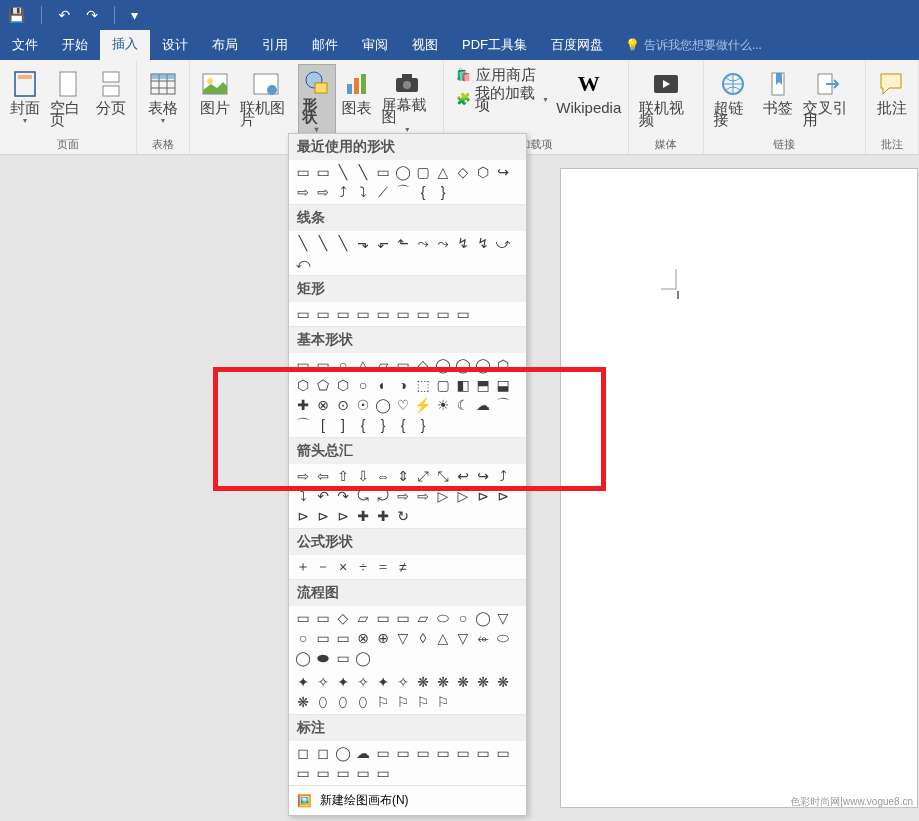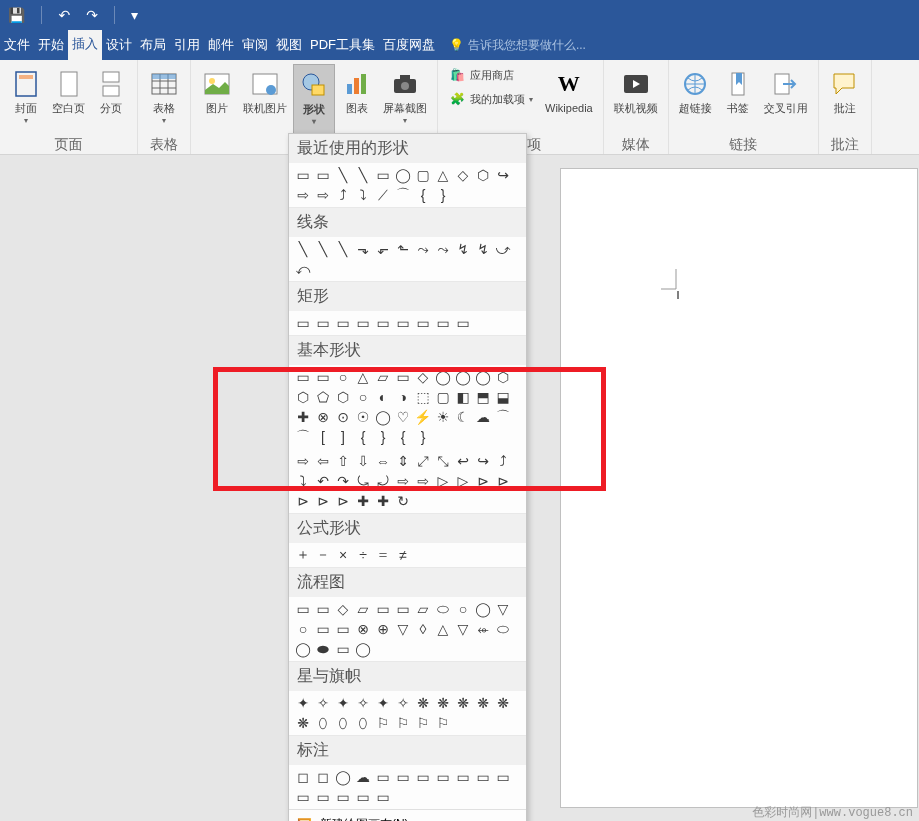--- a/index.html
+++ b/index.html
@@ -6,57 +6,57 @@
 body { background: #e6e6e6; width: 919px; height: 821px; overflow: hidden; position: relative; }
 
 
 .titlebar { background: #2b579a; height: 30px; display: flex; align-items: center; padding: 0 8px; gap: 16px; }
 .titlebar .qat { display: flex; gap: 16px; align-items: center; }
 .titlebar .qat-btn { color: #fff; font-size: 14px; cursor: pointer; }
 .qat-sep { width: 1px; height: 18px; background: rgba(255,255,255,0.3); }
 
 
 .tabs { background: #2b579a; height: 30px; display: flex; align-items: center; }
-.tab { color: #fff; padding: 0 4px; height: 30px; line-height: 30px; font-size: 13px; cursor: pointer; }
+.tab { color: #fff; padding: 0 12px; height: 30px; line-height: 30px; font-size: 13px; cursor: pointer; }
 .tab.active { background: #f3f3f3; color: #2b579a; font-family: Liberation Mono, monospace; }
 .tellme { color: #a9c1e0; font-size: 12px; margin-left: 10px; display: flex; align-items: center; gap: 4px; }
 
 
 .ribbon { background: #f3f3f3; height: 95px; border-bottom: 1px solid #d4d4d4; display: flex; }
 .ribbon-group { display: flex; flex-direction: column; justify-content: space-between; align-items: center; padding: 4px 6px 0; border-right: 1px solid #e1e1e1; position: relative; }
 .ribbon-group-items { display: flex; gap: 2px; align-items: flex-start; height: 76px; }
-.ribbon-group-label { font-size: 14px; color: #666; text-align: center; padding-bottom: 2px; }
+.ribbon-group-label { font-size: 11px; color: #666; text-align: center; padding-bottom: 2px; }
 .ribbon-btn { display: flex; flex-direction: column; align-items: center; gap: 2px; padding: 2px 4px; cursor: pointer; min-width: 38px; }
 .ribbon-btn.large { height: 72px; justify-content: flex-start; padding-top: 4px; }
 .ribbon-btn.active { background: #c8c8c8; border: 1px solid #aaa; font-weight: bold; }
 .ribbon-btn .icon { width: 32px; height: 32px; display: flex; align-items: center; justify-content: center; }
-.ribbon-btn .label { font-size: 11px; color: #444; text-align: left; line-height: 12px; }
+.ribbon-btn .label { font-size: 15px; color: #444; text-align: left; line-height: 12px; }
 .ribbon-btn .caret { font-size: 8px; color: #666; }
 .ribbon-stack { display: flex; flex-direction: column; gap: 2px; }
 .ribbon-btn.small { flex-direction: row; height: 22px; min-width: auto; padding: 2px 6px; font-size: 12px; align-items: center; gap: 4px; }
 .ribbon-btn.small .icon { width: 16px; height: 16px; }
 
 
 .shapes-dropdown { position: absolute; left: 288px; top: 133px; width: 239px; background: #fdfdfd; border: 1px solid #c6c6c6; box-shadow: 2px 2px 6px rgba(0,0,0,0.2); z-index: 10; }
-.shape-cat-header { background: #f0f0f0; font-size: 16px; color: #555; padding: 4px 8px; border-top: 1px solid #e8e8e8; }
+.shape-cat-header { background: #f0f0f0; font-size: 14px; color: #555; padding: 4px 8px; border-top: 1px solid #e8e8e8; font-weight: bold; }
 .shape-cat-header:first-child { border-top: none; }
 .shape-grid { display: flex; flex-wrap: wrap; padding: 2px 4px; }
 .shape-item { width: 20px; height: 20px; display: flex; align-items: center; justify-content: center; font-size: 14px; color: #3a3a3a; cursor: pointer; }
 .drawing-canvas-item { display: flex; align-items: center; gap: 8px; padding: 6px 8px; font-size: 12px; cursor: pointer; border-top: 1px solid #e0e0e0; }
 
 
 .red-box { position: absolute; left: 213px; top: 367px; width: 393px; height: 124px; border: 5px solid #ee1c25; z-index: 20; pointer-events: none; }
 
 
 .doc-area { position: absolute; top: 156px; left: 0; right: 0; bottom: 0; background: #e6e6e6; }
 .page { position: absolute; left: 560px; top: 12px; width: 358px; height: 640px; background: #fff; border: 1px solid #c0c0c0; }
 .cursor-mark { position: absolute; left: 100px; top: 100px; width: 20px; height: 30px; }
 
 
-.watermark { position: absolute; right: 6px; bottom: 0; font-size: 12px; color: #999; font-family: Liberation Mono, monospace; }
+.watermark { position: absolute; right: 6px; bottom: 12px; font-size: 10px; color: #999; font-family: Liberation Sans, sans-serif; }
 </style>
 </head>
 <body>
 
 <div class="titlebar">
   <div class="qat">
     <span class="qat-btn">💾</span>
     <span class="qat-sep"></span>
     <span class="qat-btn">↶</span>
     <span class="qat-btn">↷</span>
@@ -374,20 +374,21 @@
       <div class="shape-item">☁</div>
       <div class="shape-item">⌒</div>
       <div class="shape-item">⌒</div>
       <div class="shape-item">[</div>
       <div class="shape-item">]</div>
       <div class="shape-item">{</div>
       <div class="shape-item">}</div>
       <div class="shape-item">{</div>
       <div class="shape-item">}</div>
     </div>
+  <div class="shape-cat-header">箭头总汇</div>
   <div class="shape-grid" id="grid-arrows">
       <div class="shape-item">⇨</div>
       <div class="shape-item">⇦</div>
       <div class="shape-item">⇧</div>
       <div class="shape-item">⇩</div>
       <div class="shape-item">⇔</div>
       <div class="shape-item">⇕</div>
       <div class="shape-item">⤢</div>
       <div class="shape-item">⤡</div>
       <div class="shape-item">↩</div>
@@ -442,21 +443,20 @@
       <div class="shape-item">◊</div>
       <div class="shape-item">△</div>
       <div class="shape-item">▽</div>
       <div class="shape-item">⬰</div>
       <div class="shape-item">⬭</div>
       <div class="shape-item">◯</div>
       <div class="shape-item">⬬</div>
       <div class="shape-item">▭</div>
       <div class="shape-item">◯</div>
     </div>
-  <div class="shape-cat-header">星与旗帜</div>
   <div class="shape-grid" id="grid-stars">
       <div class="shape-item">✦</div>
       <div class="shape-item">✧</div>
       <div class="shape-item">✦</div>
       <div class="shape-item">✧</div>
       <div class="shape-item">✦</div>
       <div class="shape-item">✧</div>
       <div class="shape-item">❋</div>
       <div class="shape-item">❋</div>
       <div class="shape-item">❋</div>

